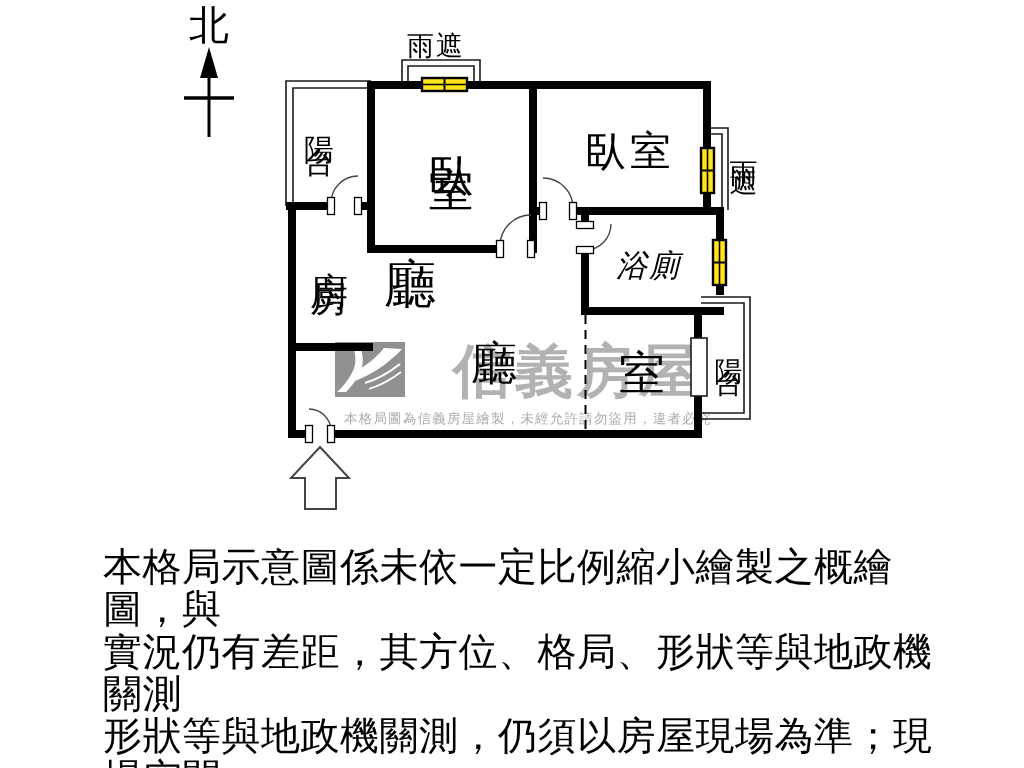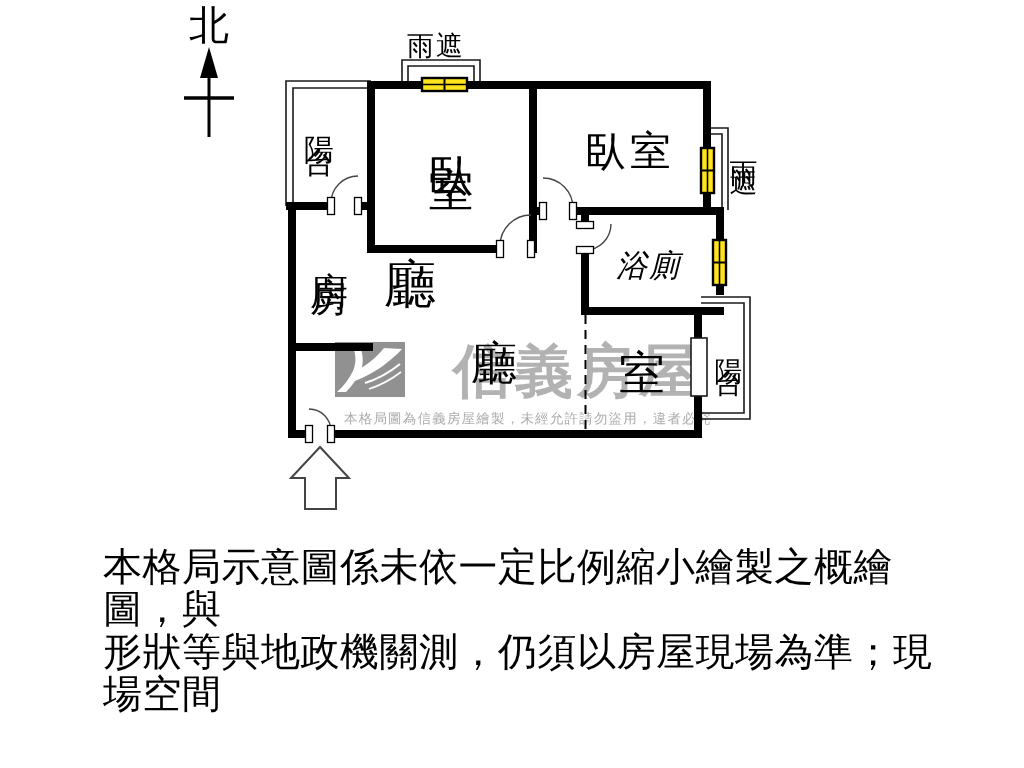--- a/index.html
+++ b/index.html
@@ -137,16 +137,17 @@
   <div class="label" style="left:616px;top:250px;font-size:31px;letter-spacing:2px;font-style:italic;">浴廁</div>
 
   <div class="label" style="left:471px;top:341px;font-size:46px;">廳</div>
 
   <div class="label" style="left:619px;top:351px;font-size:46px;">室</div>
 
   <div class="label v" style="left:714px;top:337px;font-size:28px;letter-spacing:9px;">陽台</div>
 
   <div id="disclaimer">
     <div>本格局示意圖係未依一定比例縮小繪製之概繪圖，與</div>
+    <div>實況仍有差距，其方位、格局、形狀等與地政機關測</div>
     <div>形狀等與地政機關測，仍須以房屋現場為準；現場空間</div>
   </div>
 
 </div>
 
 </body></html>

